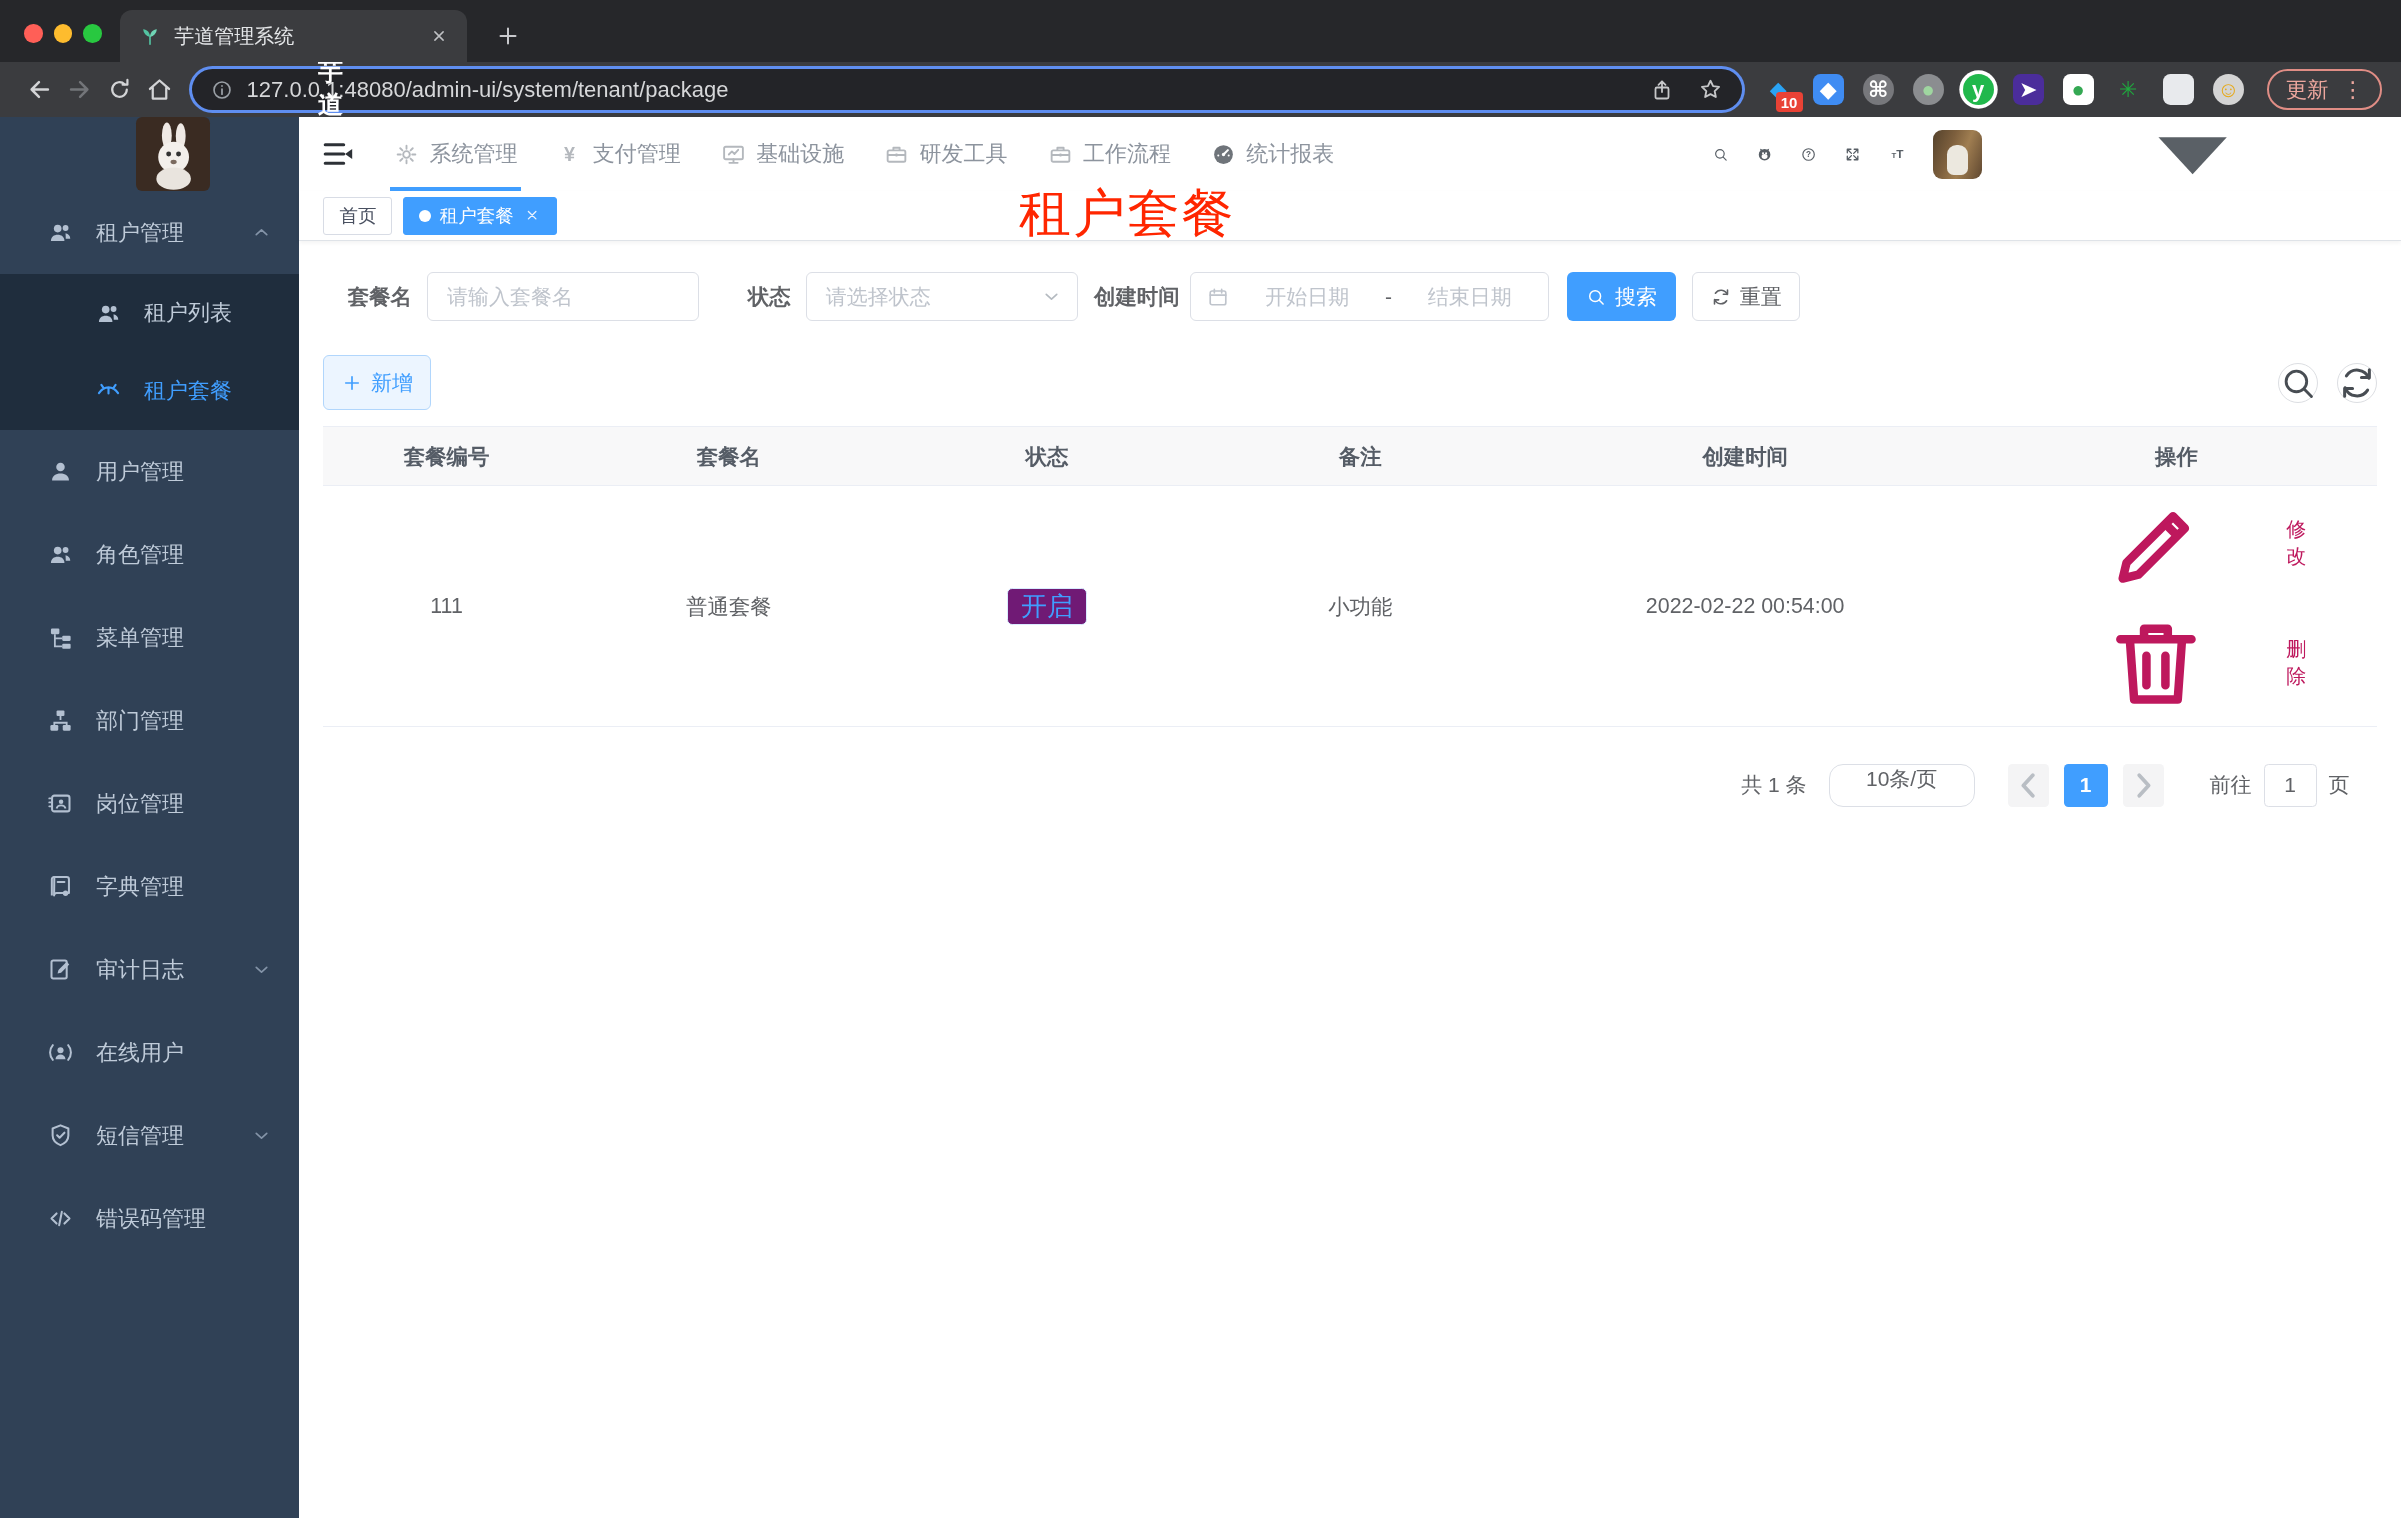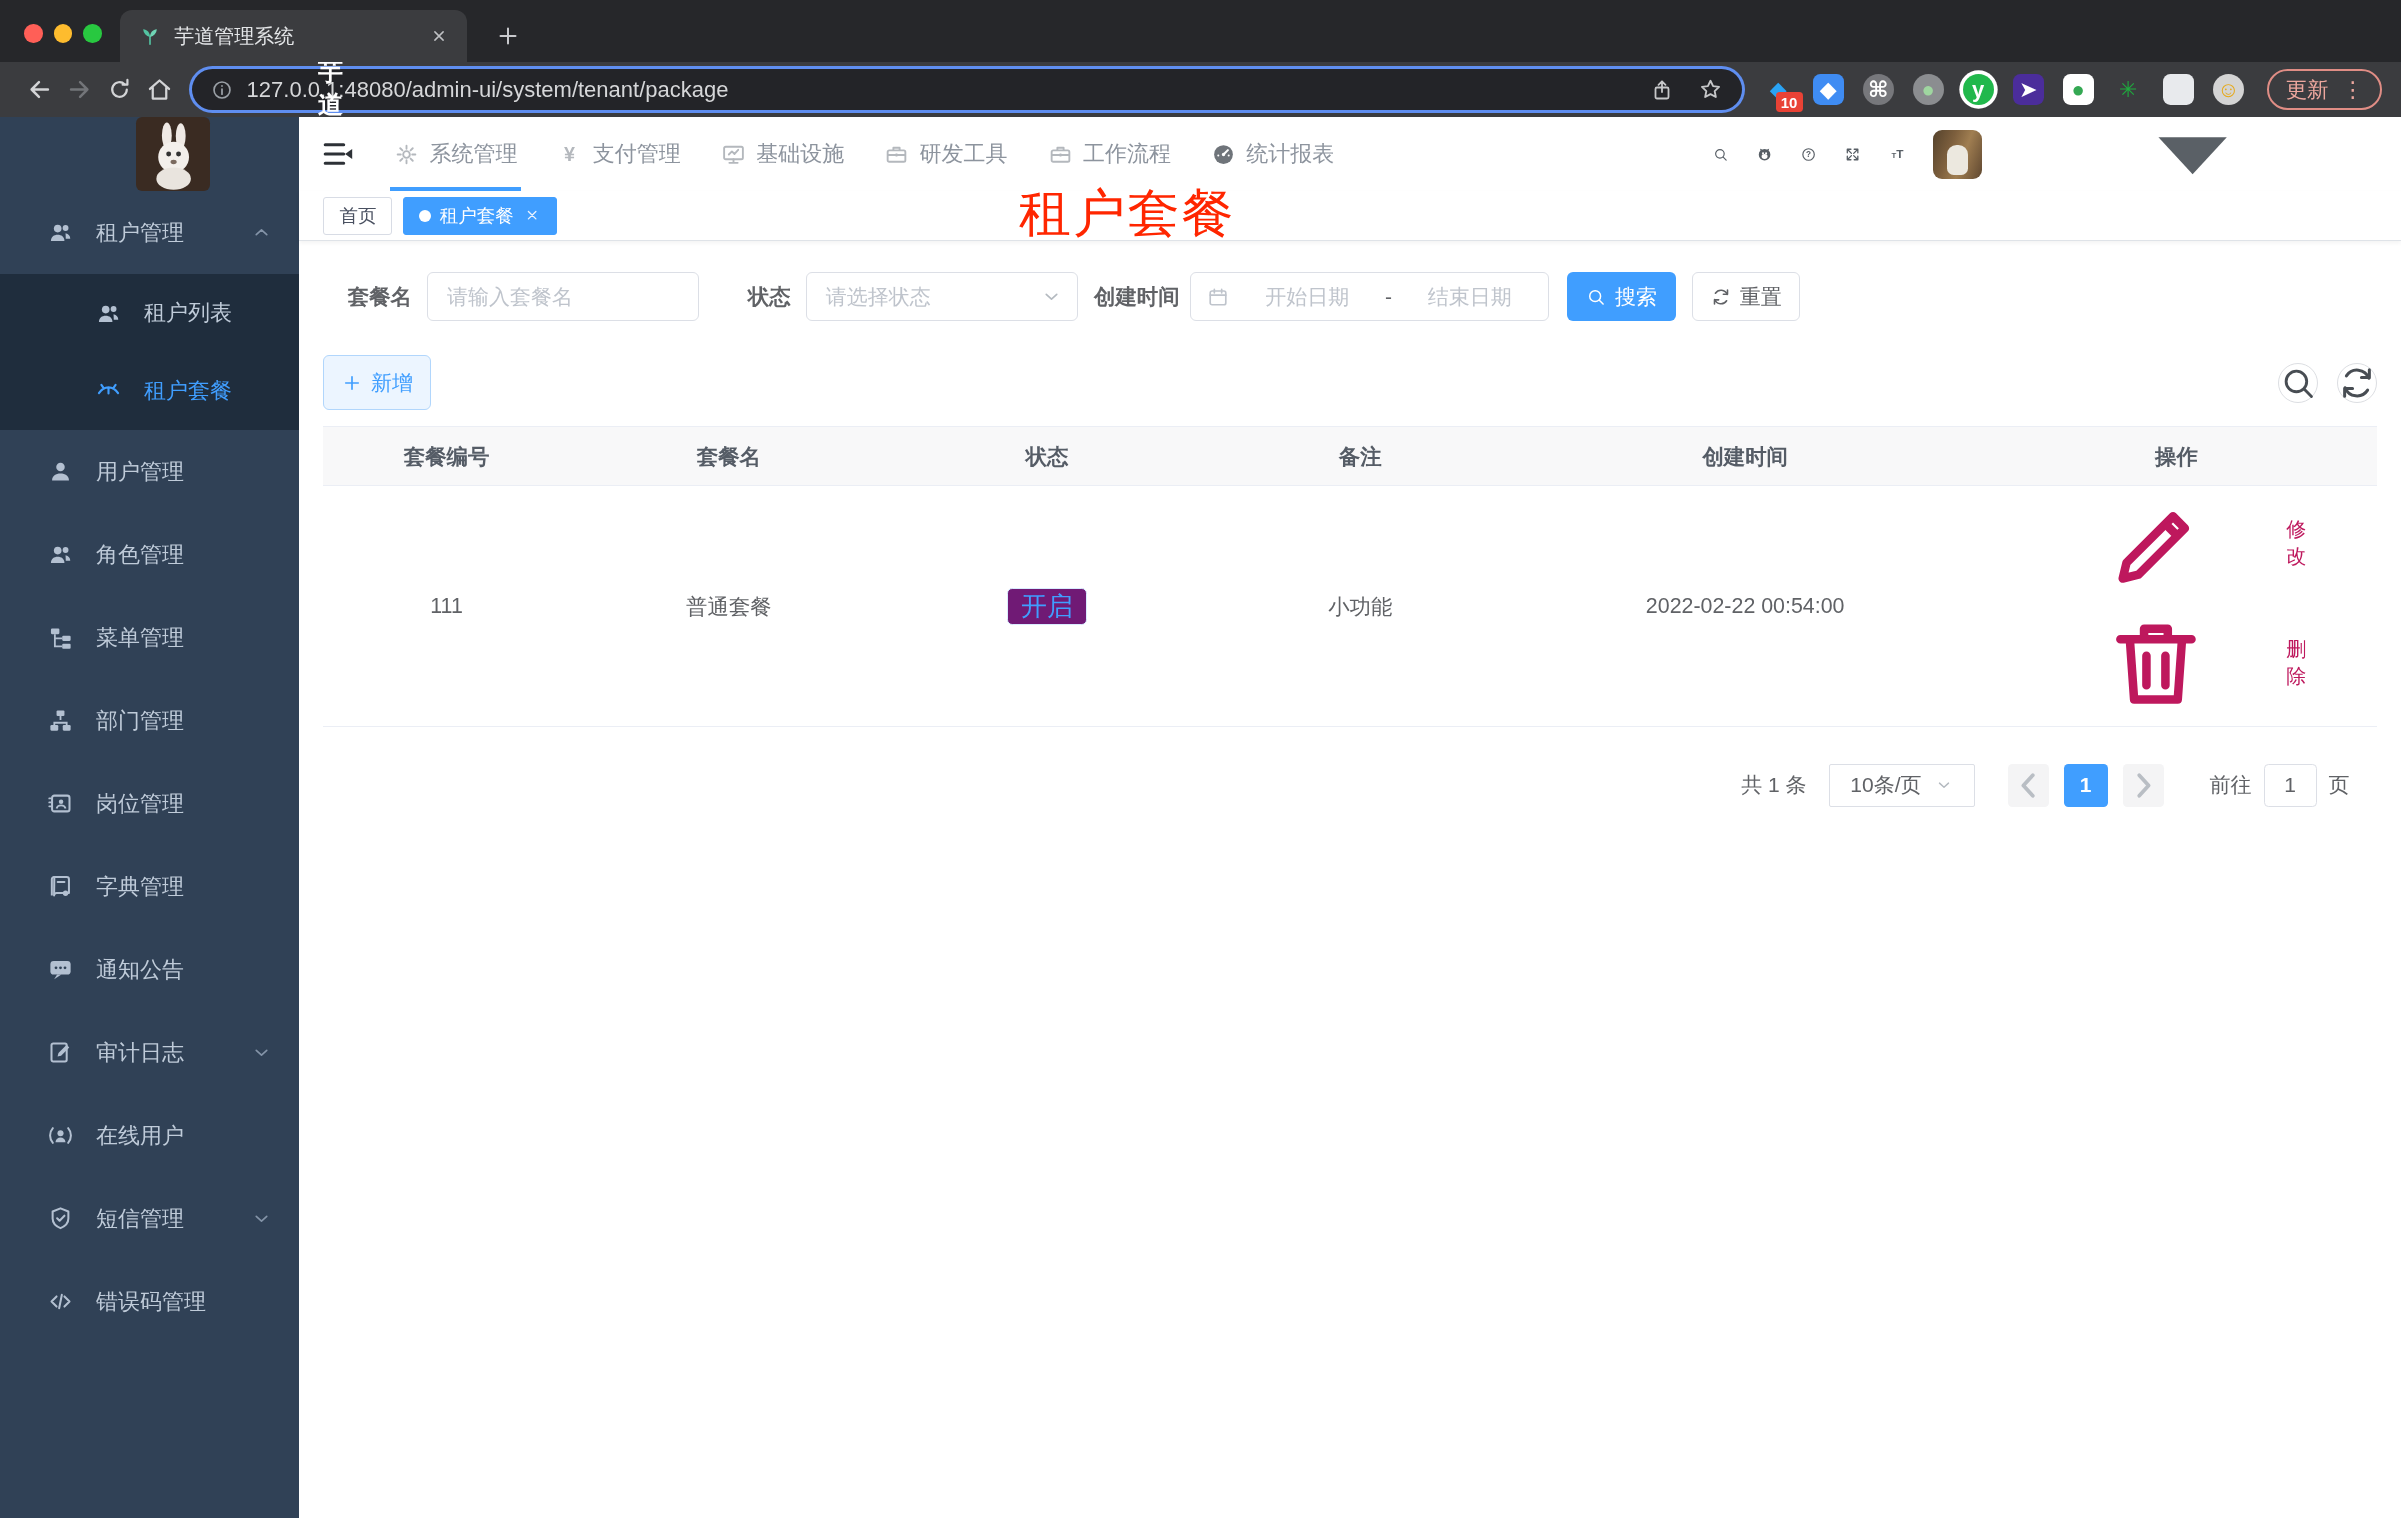--- a/index.html
+++ b/index.html
@@ -86,21 +86,21 @@
 
   table.grid { margin-top:16.3px; width:100%; border-collapse:collapse; border-top:1.5px solid #ebeef5; }
   .grid th { height:59px; background:#f8f8f9; font-size:21.4px; color:#555c66; font-weight:bold; text-align:center; border-bottom:1.5px solid #ebeef5; }
   .grid td { height:78px; font-size:21.4px; color:#606266; text-align:center; border-bottom:1.5px solid #ebeef5; background:#fff; }
   .tag-open { display:inline-flex; align-items:center; height:37px; padding:0 13.3px; background:#701a75; border:1.5px solid #d9ecff; color:#409eff; border-radius:5.2px; font-size:26px; }
   .op-link { color:#be185d; font-size:20px; display:inline-flex; align-items:center; gap:6px; margin:0 11px; text-decoration:none; }
   .op-link svg { width:18.5px; height:18.5px; }
 
   .pager { margin-top:37px; display:flex; align-items:center; justify-content:flex-end; font-size:21px; color:#606266; padding-right:27px; }
   .pg-total { margin-right:22px; }
-  .pg-size { width:146px; height:43px; border:1.5px solid #dcdfe6; border-radius:2px; display:flex; align-items:center; justify-content:center; gap:13.3px; }
+  .pg-size { width:146px; height:43px; border:1.5px solid #dcdfe6; border-radius:14px; display:flex; align-items:center; justify-content:center; gap:13.3px;flex-direction:column; }
   .pg-size .ch { width:18px; height:18px; color:#b4bac0; }
   .pg-btn { width:41px; height:43px; background:#f4f4f5; border-radius:4.4px; display:flex; align-items:center; justify-content:center; color:#b9bec4; }
   .pg-btn svg { width:19px; height:19px; }
   .pg-prev { margin-left:33px; } .pg-next { margin-left:15px; }
   .pg-cur { width:44px; height:43px; background:#409eff; color:#fff; border-radius:4.4px; display:flex; align-items:center; justify-content:center; font-weight:bold; margin-left:15px; }
   .pg-goto { margin-left:46px; }
   .pg-input { width:53px; height:43px; border:1.5px solid #dcdfe6; border-radius:4.4px; text-align:center; font-size:21px; color:#606266; margin:0 12px; outline:none; font-family:inherit; }
 
   .annotation { position:absolute; left:720px; top:68px; font-size:52px; font-weight:500; letter-spacing:2.2px; line-height:1.1; z-index:20; pointer-events:none; white-space:nowrap; }
 
@@ -458,27 +458,20 @@
               <use href="#i-badge"></use>
             </svg>
     <span>岗位管理</span>
 
   </div>
           <div class="menu-item">
     <svg class="u mi" viewBox="0 0 36 36" width="27" height="27">
               <use href="#i-dict"></use>
             </svg>
     <span>字典管理</span>
-
-  </div>
-          <div class="menu-item">
-    <svg class="u mi" viewBox="0 0 36 36" width="27" height="27">
-              <use href="#i-notice"></use>
-            </svg>
-    <span>通知公告</span>
 
   </div>
           <div class="menu-item">
     <svg class="u mi" viewBox="0 0 36 36" width="27" height="27">
               <use href="#i-audit"></use>
             </svg>
     <span>审计日志</span>
     <svg class="u arrow" viewBox="0 0 28 28" width="21" height="21">
               <use href="#i-chevron-down"></use>
             </svg>

